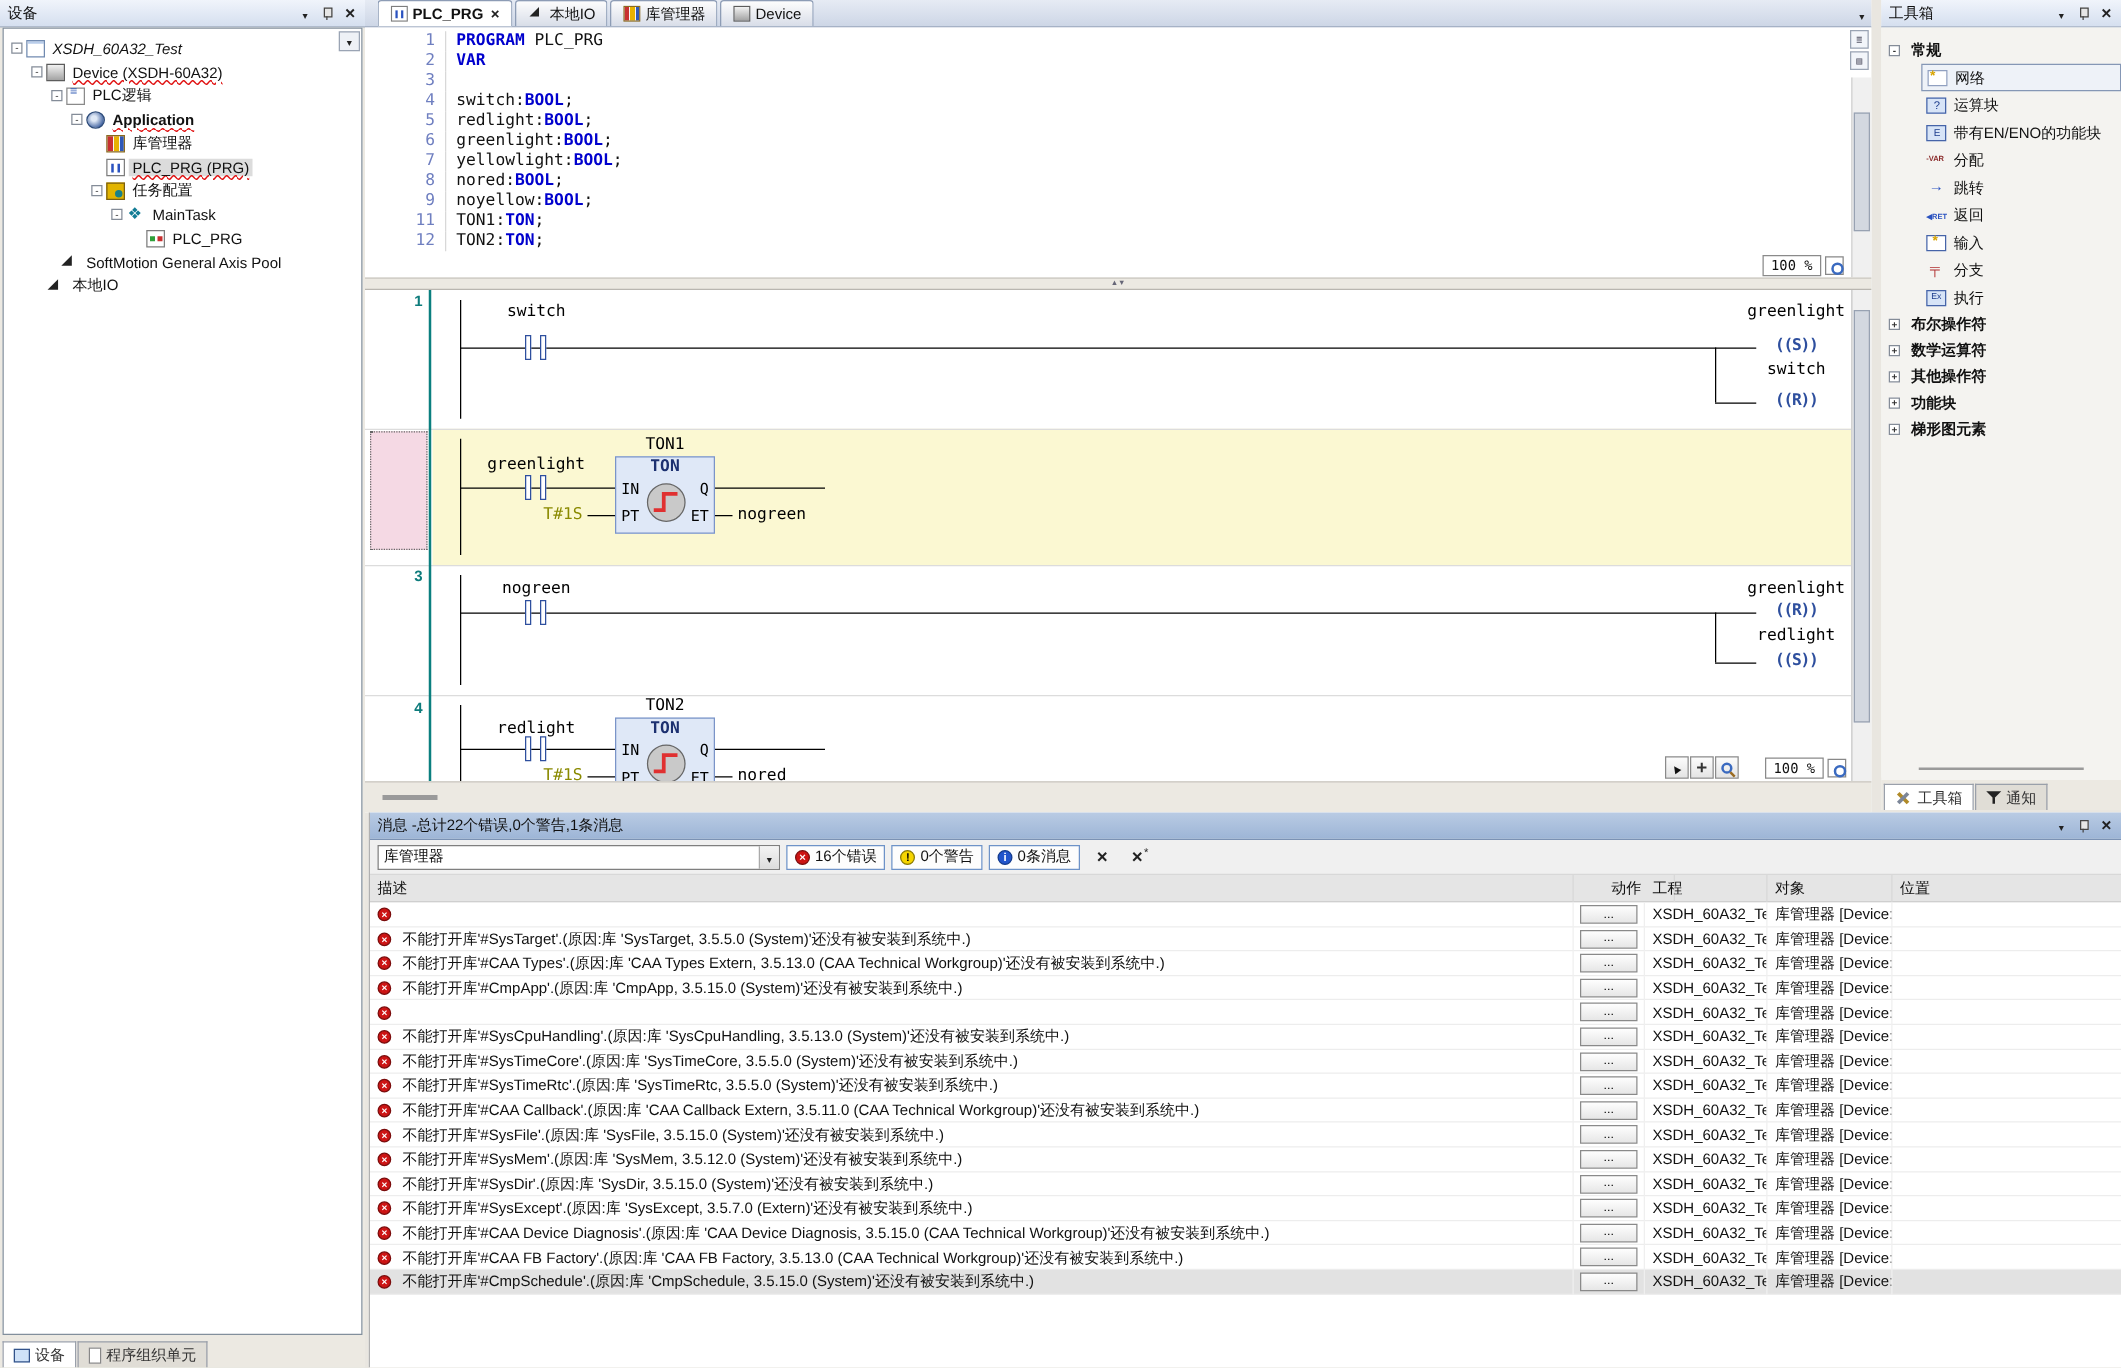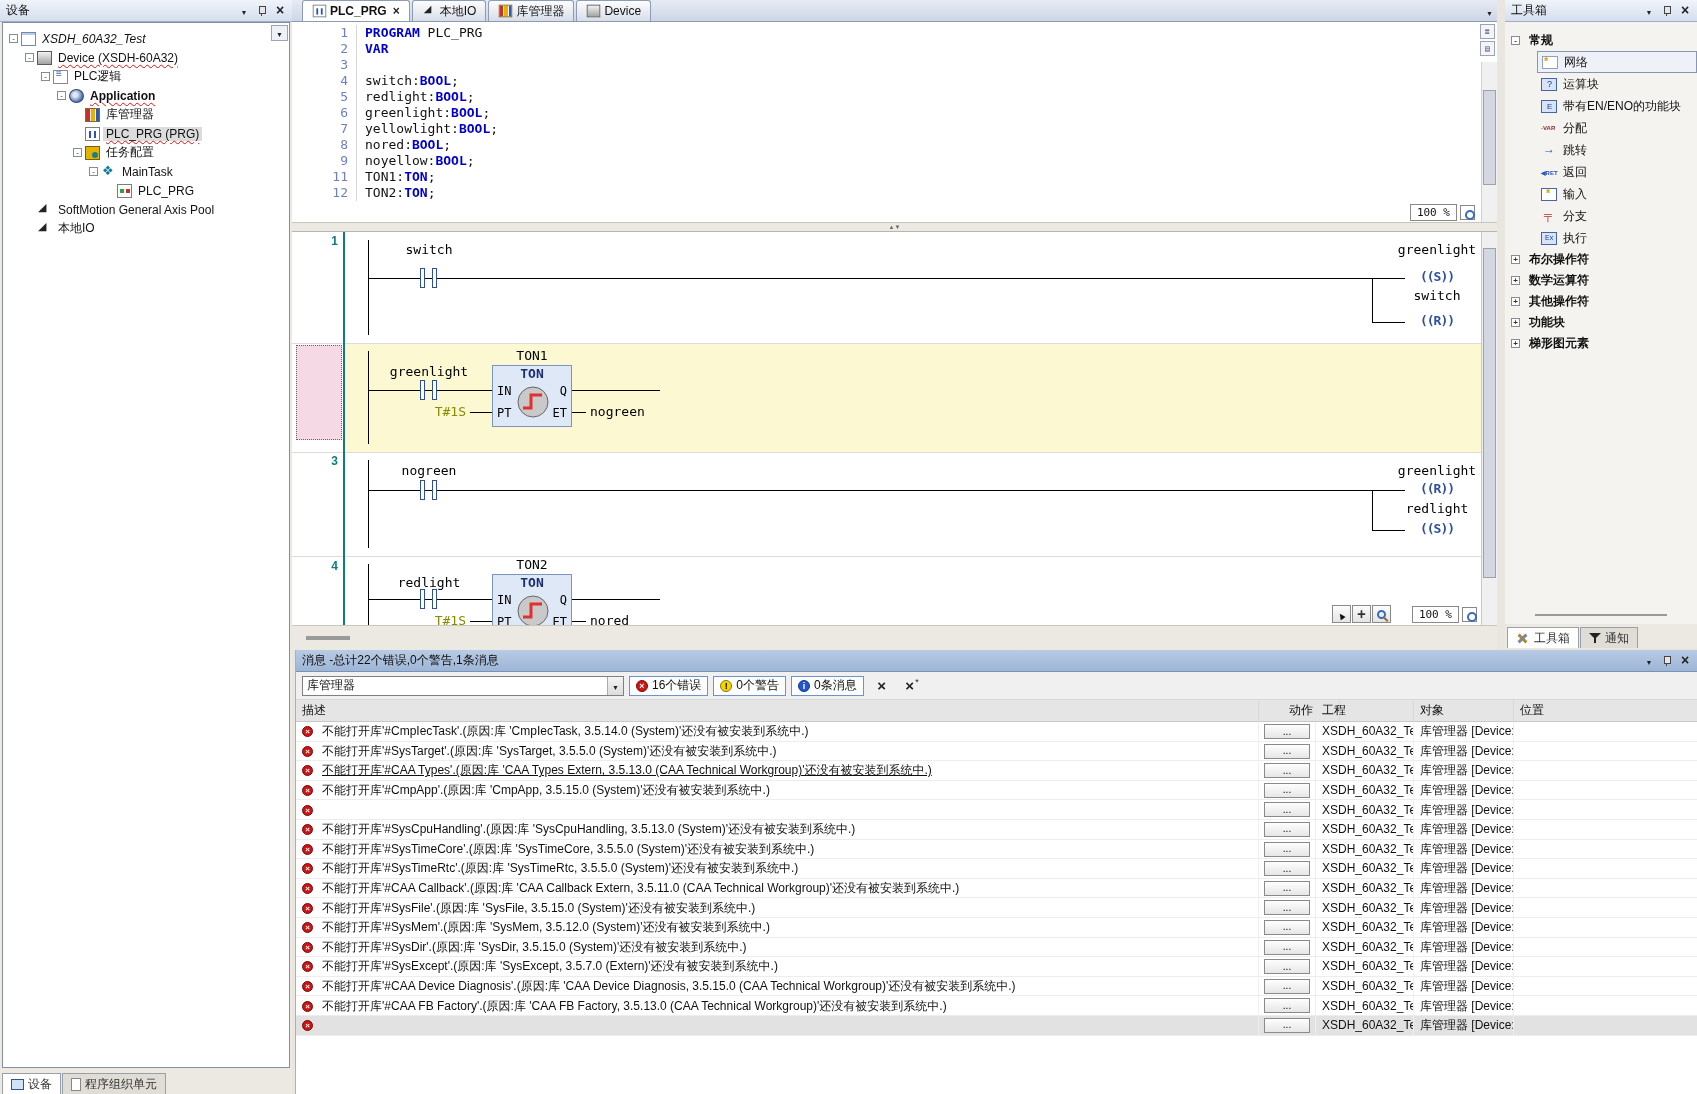--- a/index.html
+++ b/index.html
@@ -209,21 +209,21 @@
           <div class="trow" style="padding-left: 86px;">
             <span class="expander">-</span>
             <span class="ti task-icon"></span>
             <span class="lbl">MainTask</span>
           </div>
           <div class="trow" style="padding-left: 102px;">
             <span class="exp-spacer"></span>
             <span class="ti pou-call-icon"></span>
             <span class="lbl">PLC_PRG</span>
           </div>
-          <div class="trow" style="padding-left: 22px;">
+          <div class="trow" style="padding-left: 33px;">
             <span class="exp-spacer"></span>
             <span class="ti axis-pool-icon"></span>
             <span class="lbl">SoftMotion General Axis Pool</span>
           </div>
           <div class="trow" style="padding-left: 22px;">
             <span class="exp-spacer"></span>
             <span class="ti local-io-icon"></span>
             <span class="lbl">本地IO</span>
           </div>
         </div>
@@ -560,21 +560,20 @@
         <div class="hcell" style="left: 0px; width: 963px;">描述</div>
         <div class="hcell" style="left: 987px; width: 57px;">动作</div>
         <div class="hcell" style="left: 1020px; width: 98px;">工程</div>
         <div class="hcell" style="left: 1118px; width: 100px;">对象</div>
         <div class="hcell" style="left: 1218px; width: 184px;">位置</div>
       </div>
     <div id="msg-rows">
         <div class="mrow">
           <div class="mcell" style="left: 0px; width: 963px;">
             <span class="sev sev-err">×</span>
-            <span style="margin-left: 5px;">不能打开库'#CmpIecTask'.(原因:库 'CmpIecTask, 3.5.14.0 (System)'还没有被安装到系统中.)</span>
           </div>
           <div class="mcell" style="left: 963px; width: 57px; padding: 0px;">
             <button class="act-btn">...</button>
           </div>
           <div class="mcell" style="left: 1020px; width: 98px;">XSDH_60A32_Test</div>
           <div class="mcell" style="left: 1118px; width: 100px;">库管理器 [Device: ...</div>
           <div class="mcell" style="left: 1218px; width: 184px;"></div>
         </div>
         <div class="mrow">
           <div class="mcell" style="left: 0px; width: 963px;">
@@ -584,21 +583,21 @@
           <div class="mcell" style="left: 963px; width: 57px; padding: 0px;">
             <button class="act-btn">...</button>
           </div>
           <div class="mcell" style="left: 1020px; width: 98px;">XSDH_60A32_Test</div>
           <div class="mcell" style="left: 1118px; width: 100px;">库管理器 [Device: ...</div>
           <div class="mcell" style="left: 1218px; width: 184px;"></div>
         </div>
         <div class="mrow">
           <div class="mcell" style="left: 0px; width: 963px;">
             <span class="sev sev-err">×</span>
-            <span style="margin-left: 5px; text-decoration: underline;">不能打开库'#CAA Types'.(原因:库 'CAA Types Extern, 3.5.13.0 (CAA Technical Workgroup)'还没有被安装到系统中.)</span>
+            <span style="margin-left: 5px;">不能打开库'#CAA Types'.(原因:库 'CAA Types Extern, 3.5.13.0 (CAA Technical Workgroup)'还没有被安装到系统中.)</span>
           </div>
           <div class="mcell" style="left: 963px; width: 57px; padding: 0px;">
             <button class="act-btn">...</button>
           </div>
           <div class="mcell" style="left: 1020px; width: 98px;">XSDH_60A32_Test</div>
           <div class="mcell" style="left: 1118px; width: 100px;">库管理器 [Device: ...</div>
           <div class="mcell" style="left: 1218px; width: 184px;"></div>
         </div>
         <div class="mrow">
           <div class="mcell" style="left: 0px; width: 963px;">
@@ -739,20 +738,21 @@
           <div class="mcell" style="left: 963px; width: 57px; padding: 0px;">
             <button class="act-btn">...</button>
           </div>
           <div class="mcell" style="left: 1020px; width: 98px;">XSDH_60A32_Test</div>
           <div class="mcell" style="left: 1118px; width: 100px;">库管理器 [Device: ...</div>
           <div class="mcell" style="left: 1218px; width: 184px;"></div>
         </div>
         <div class="mrow sel">
           <div class="mcell" style="left: 0px; width: 963px;">
             <span class="sev sev-err">×</span>
+            <span style="margin-left: 5px;">不能打开库'#CmpSchedule'.(原因:库 'CmpSchedule, 3.5.15.0 (System)'还没有被安装到系统中.)</span>
           </div>
           <div class="mcell" style="left: 963px; width: 57px; padding: 0px;">
             <button class="act-btn">...</button>
           </div>
           <div class="mcell" style="left: 1020px; width: 98px;">XSDH_60A32_Test</div>
           <div class="mcell" style="left: 1118px; width: 100px;">库管理器 [Device: ...</div>
           <div class="mcell" style="left: 1218px; width: 184px;"></div>
         </div>
       </div>
   </div>

